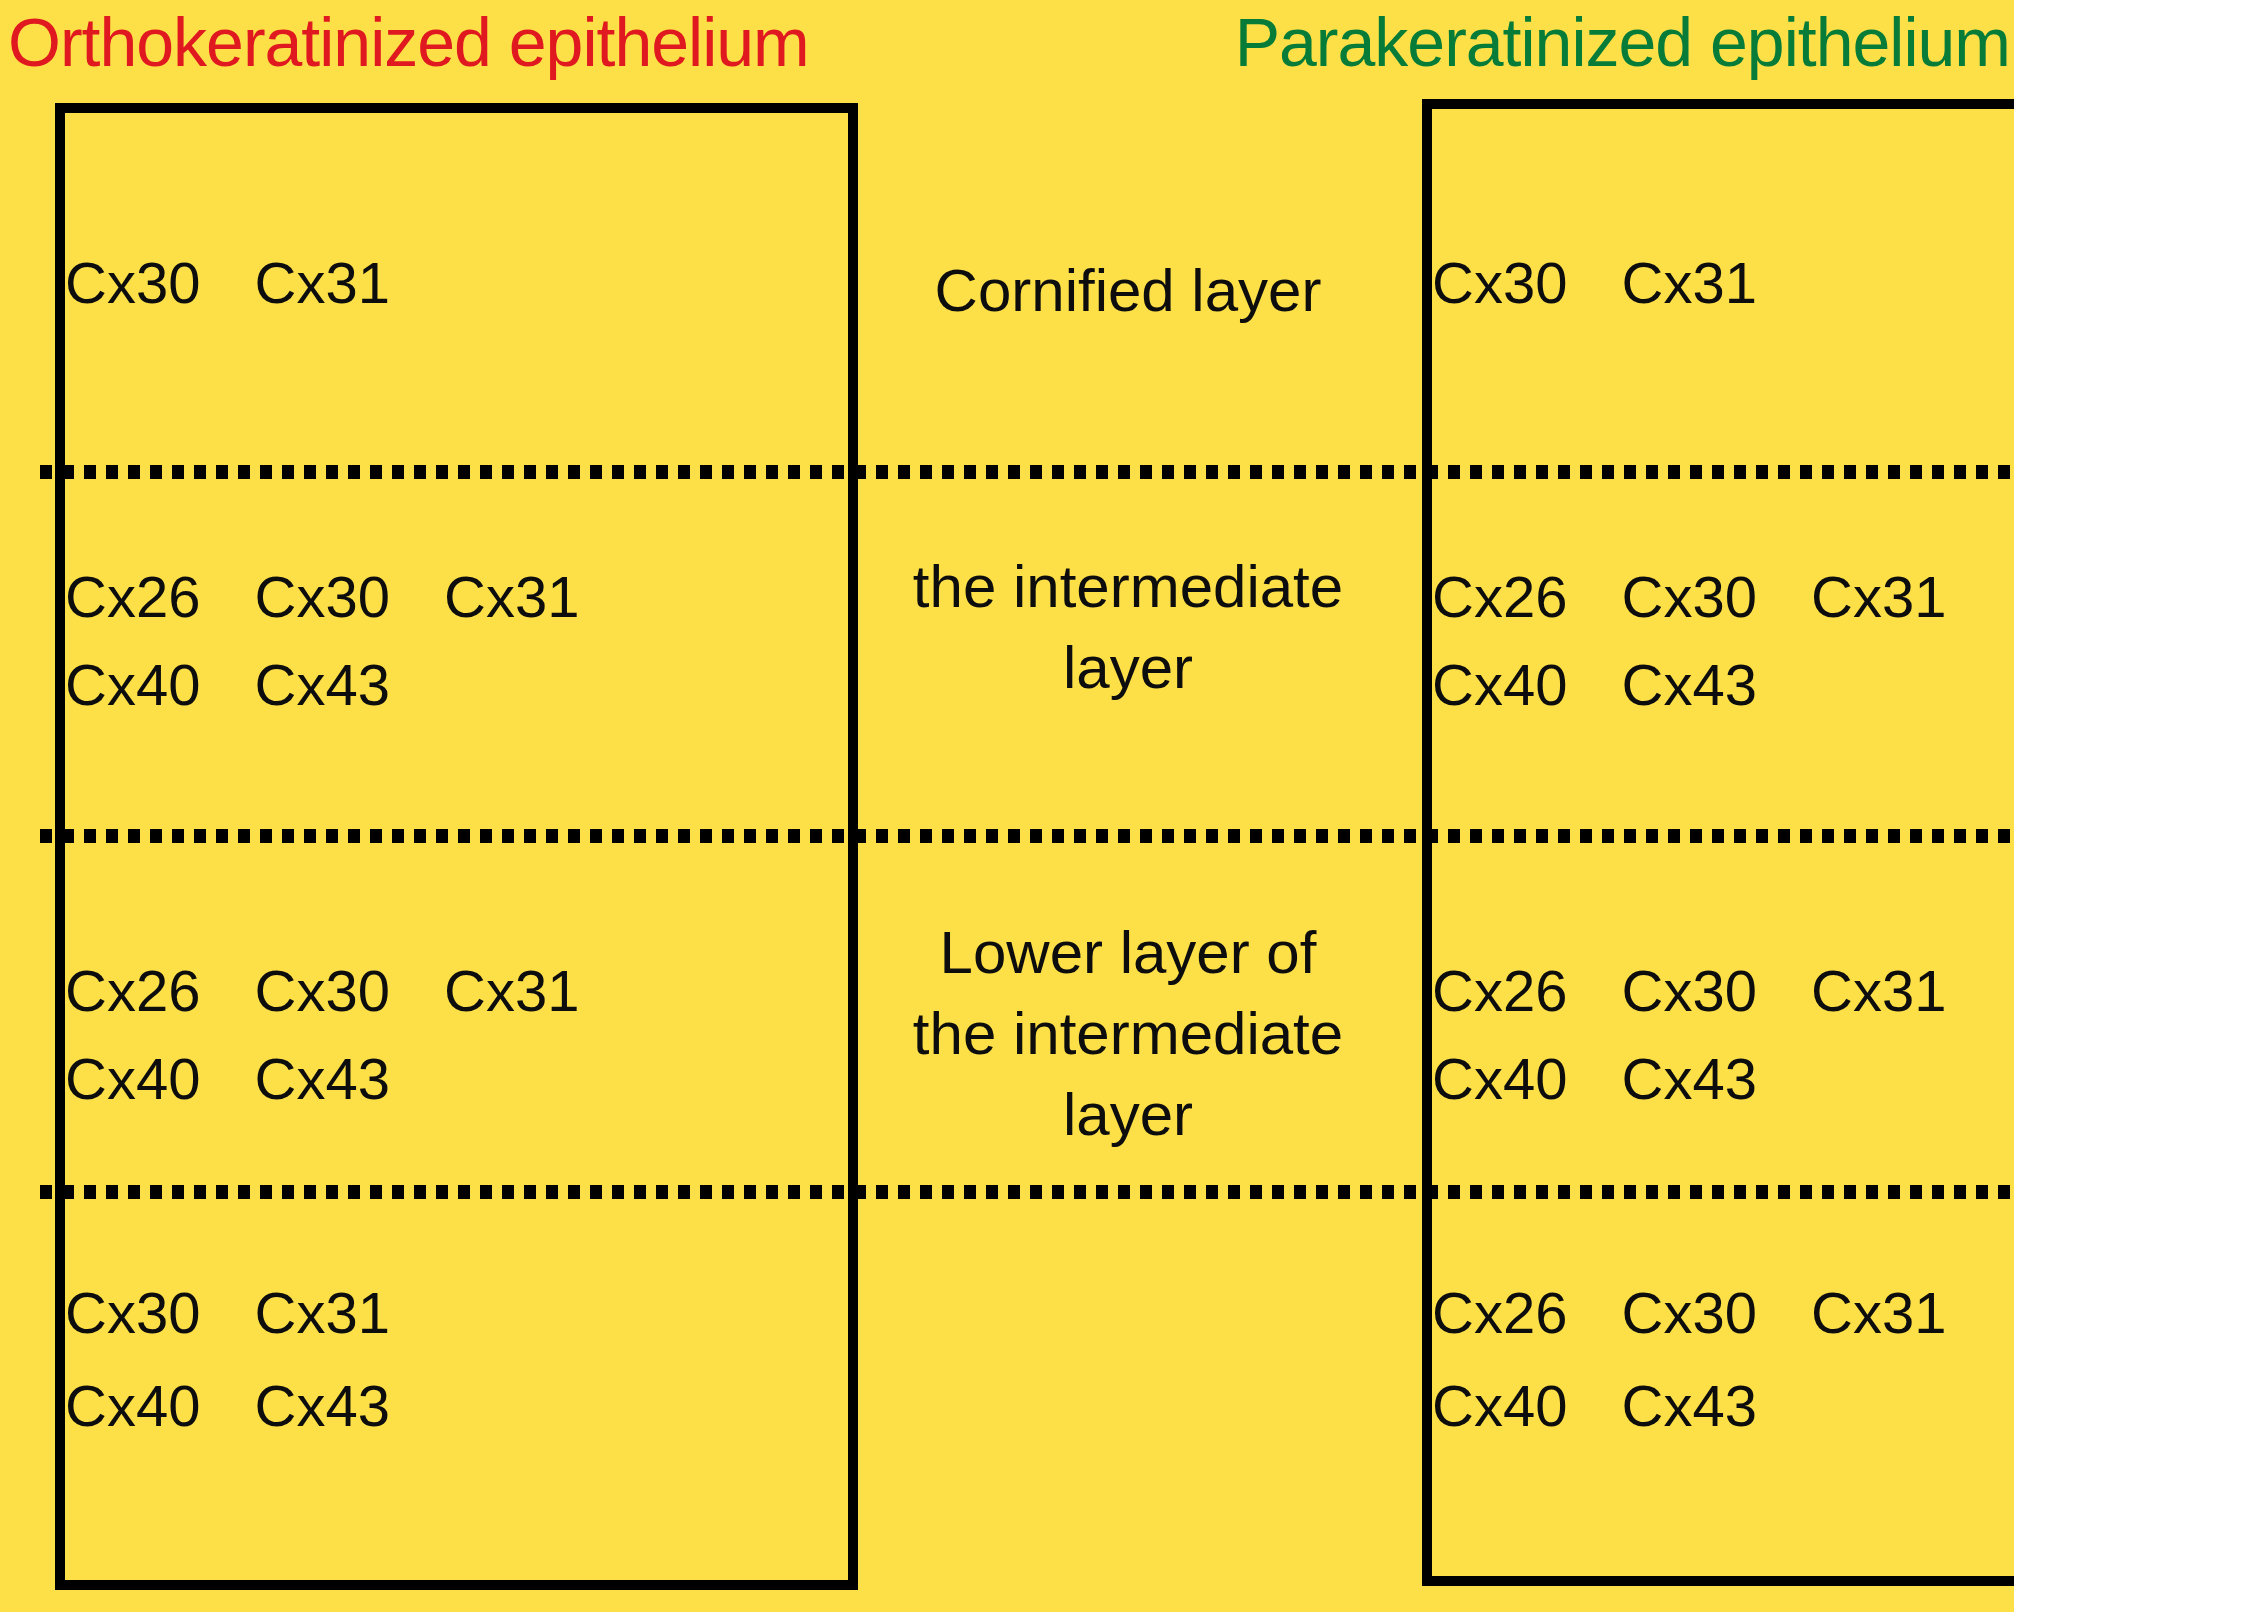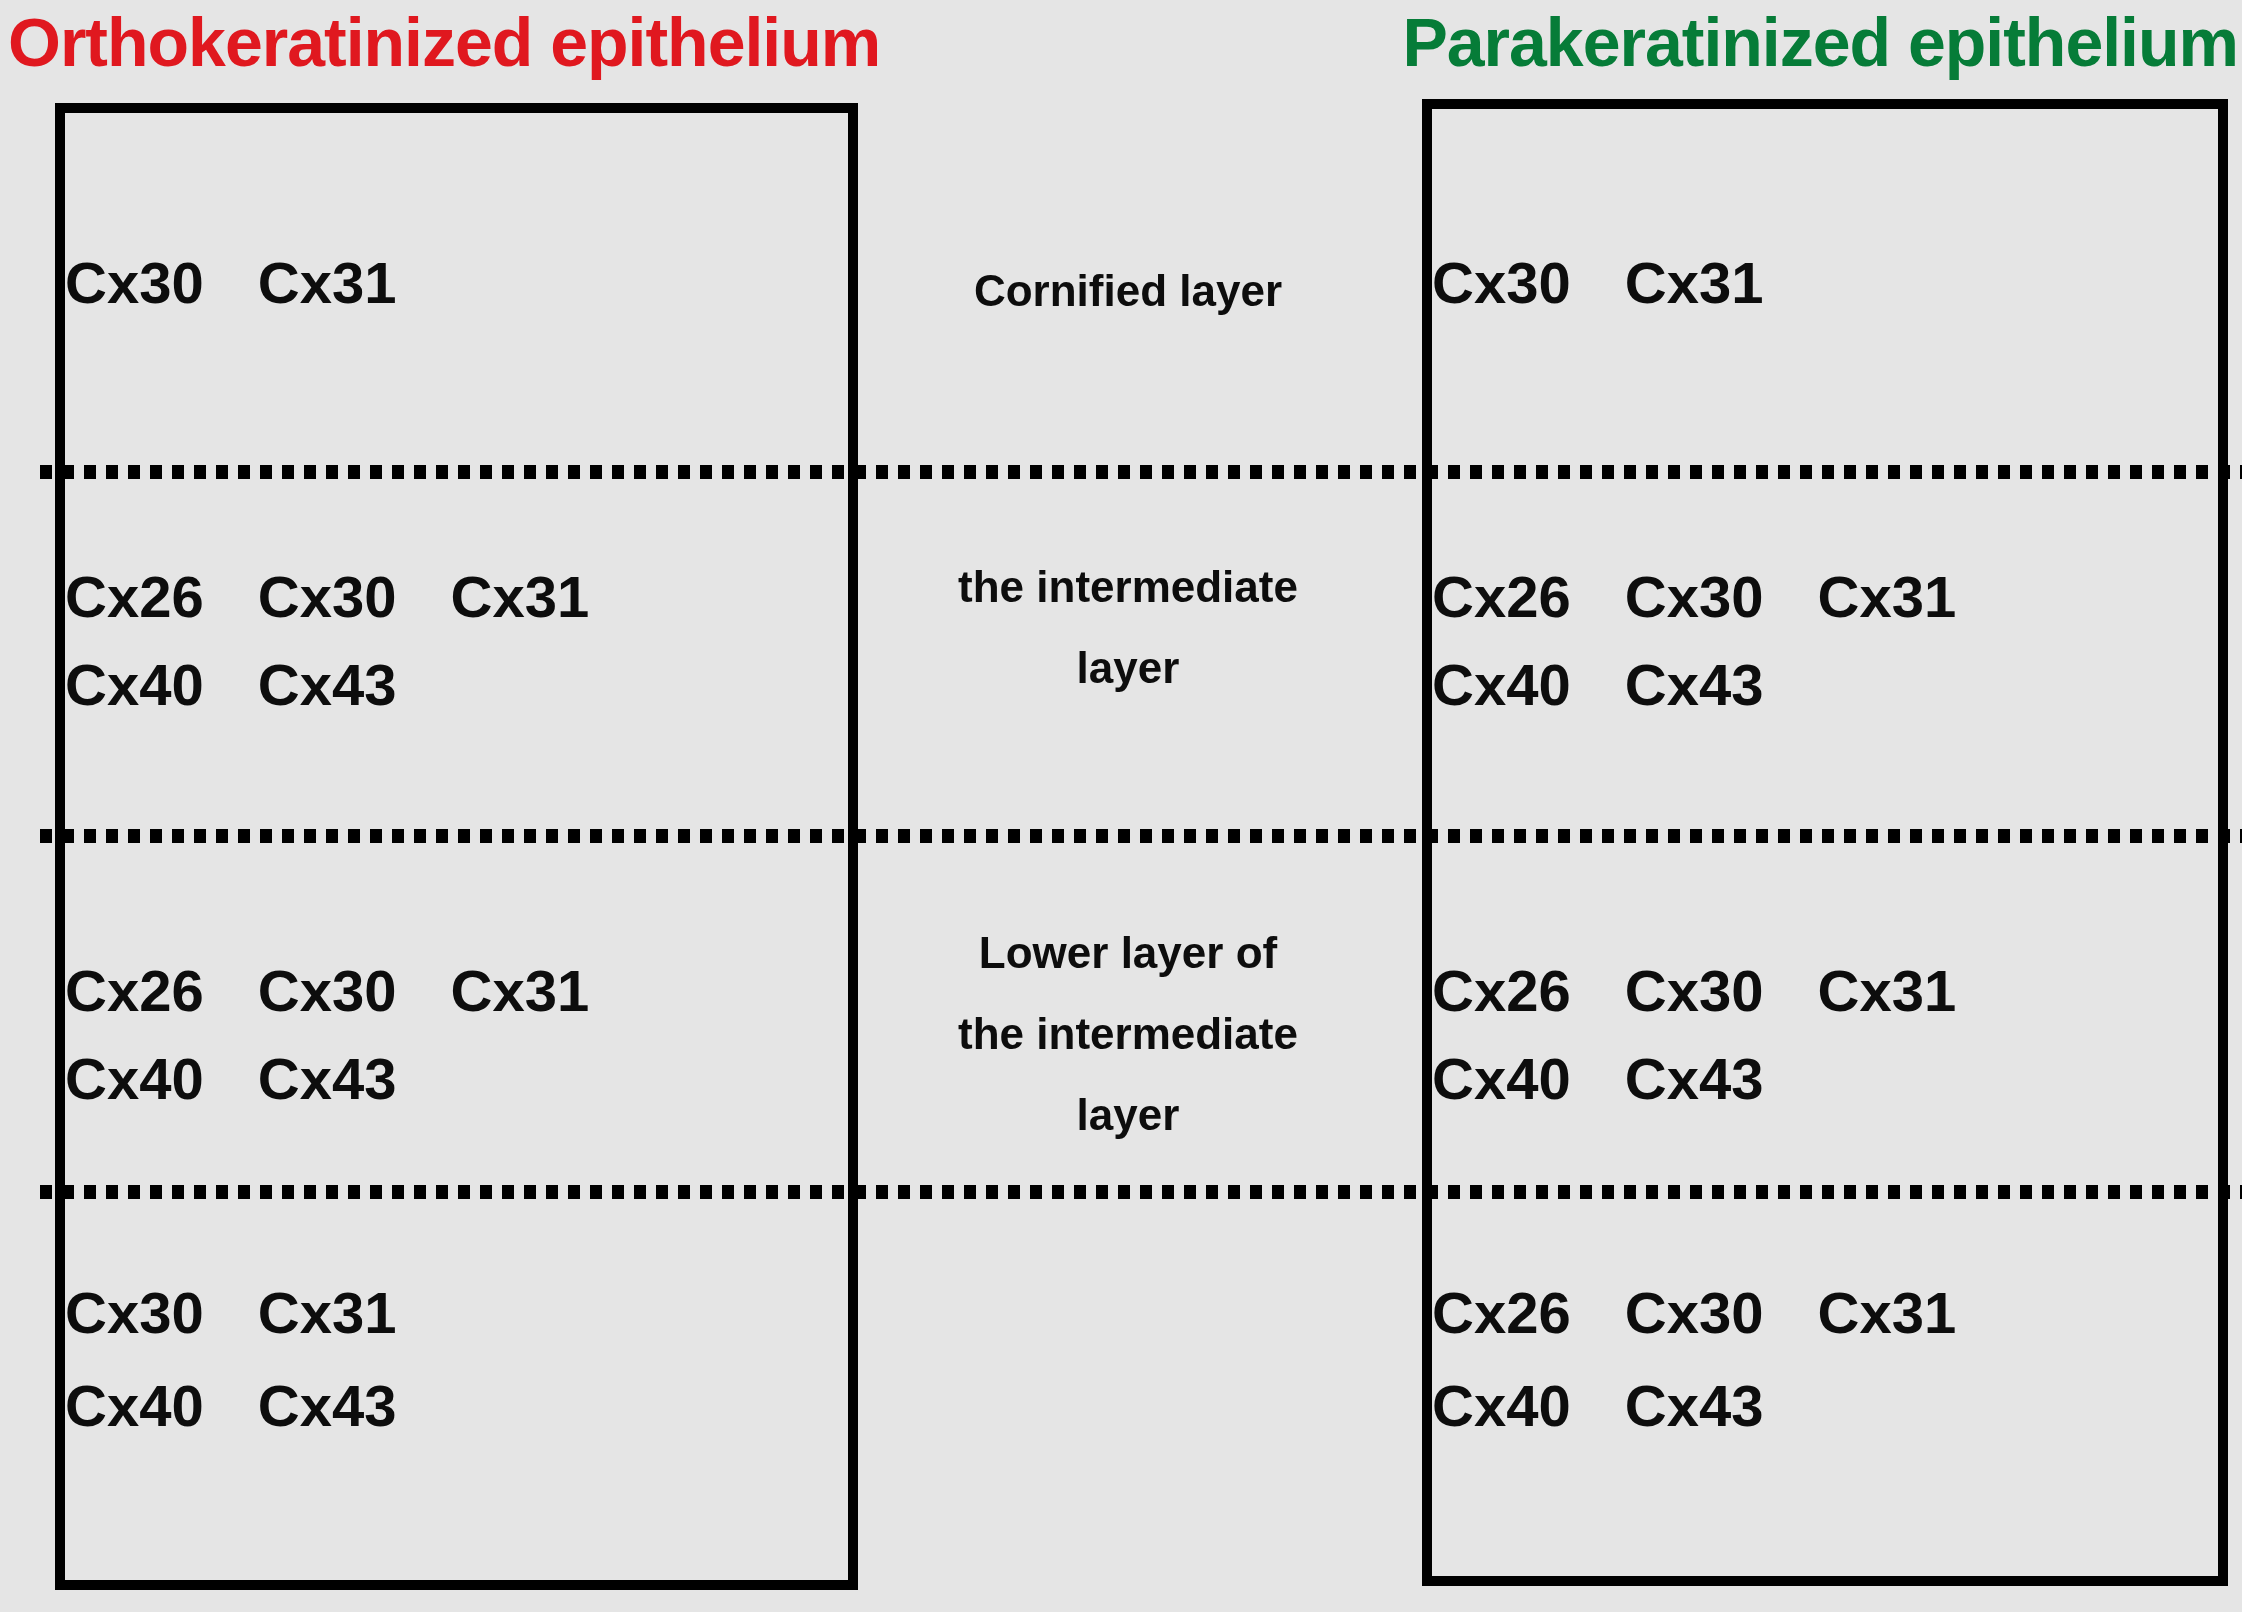--- a/index.html
+++ b/index.html
@@ -1,21 +1,21 @@
 <!DOCTYPE html>
 <html><head>
 <meta charset="utf-8">
 <style>
   html,body { margin:0; padding:0; background:#ffffff; }
   .canvas {
     position:relative;
-    width:2242px; height:1612px;
-    background:#e5e5e5;
+    width:2014px; height:1612px;
+    background:#fde047;
     font-family:"Liberation Sans", sans-serif;
-    font-weight:bold;
+    font-weight:normal;
     color:#0d0d0d;
     overflow:hidden;
   }
   .title {
     position:absolute; top:4px;
     font-size:68px; line-height:76px;
     white-space:nowrap; letter-spacing:-1px;
   }
   .title-left  { left:8px;  }
   .title-right { right:4px; }
@@ -41,21 +41,21 @@
   }
   .col-ortho { left:65px; }
   .col-para  { left:1432px; }
   .cx.r1 { top:239px; }
   .cx.r2 { top:553px; }
   .cx.r3 { top:947px; }
   .cx.r4 { top:1266px; line-height:93px; }
   .mid {
     position:absolute; left:848px; width:560px;
     text-align:center; white-space:nowrap;
-    font-size:44px; line-height:81px;
+    font-size:60px; line-height:81px;
   }
   .mid.r1 { top:250px; }
   .mid.r2 { top:546px; }
   .mid.r3 { top:912px; }
   .mid.r4 { top:1322px; }
 </style>
 </head>
 <body>
 
 <div class="canvas">

